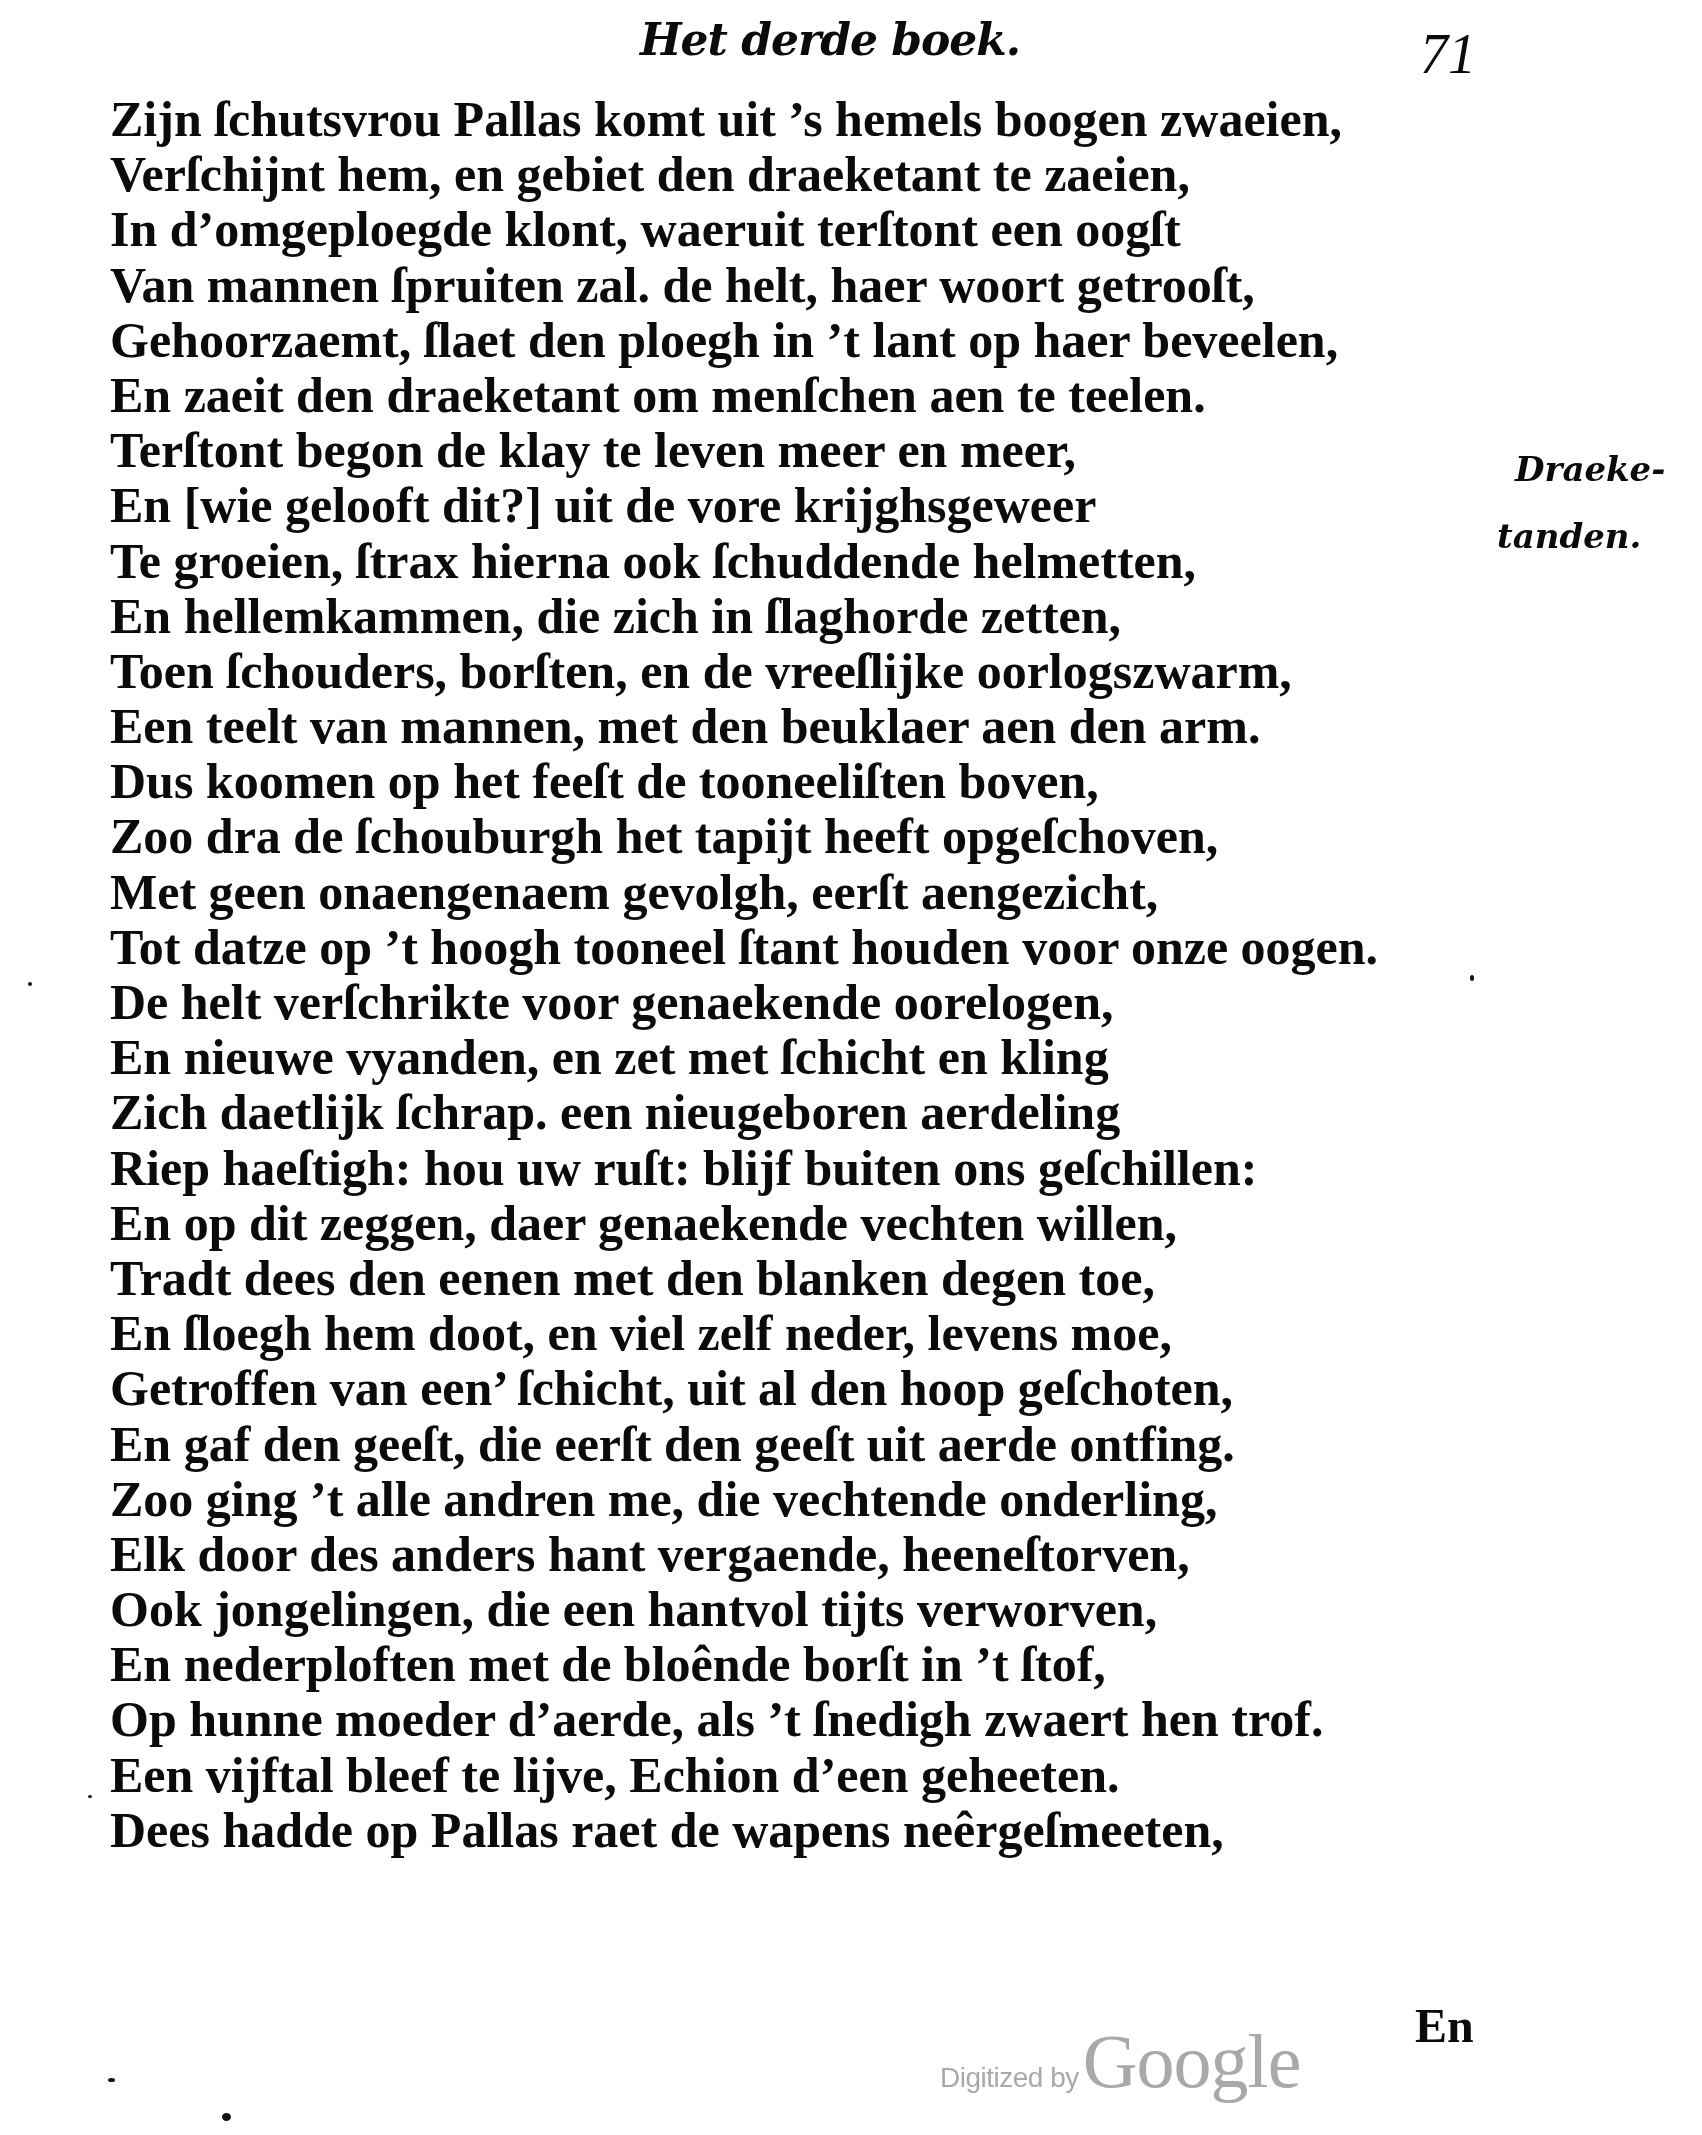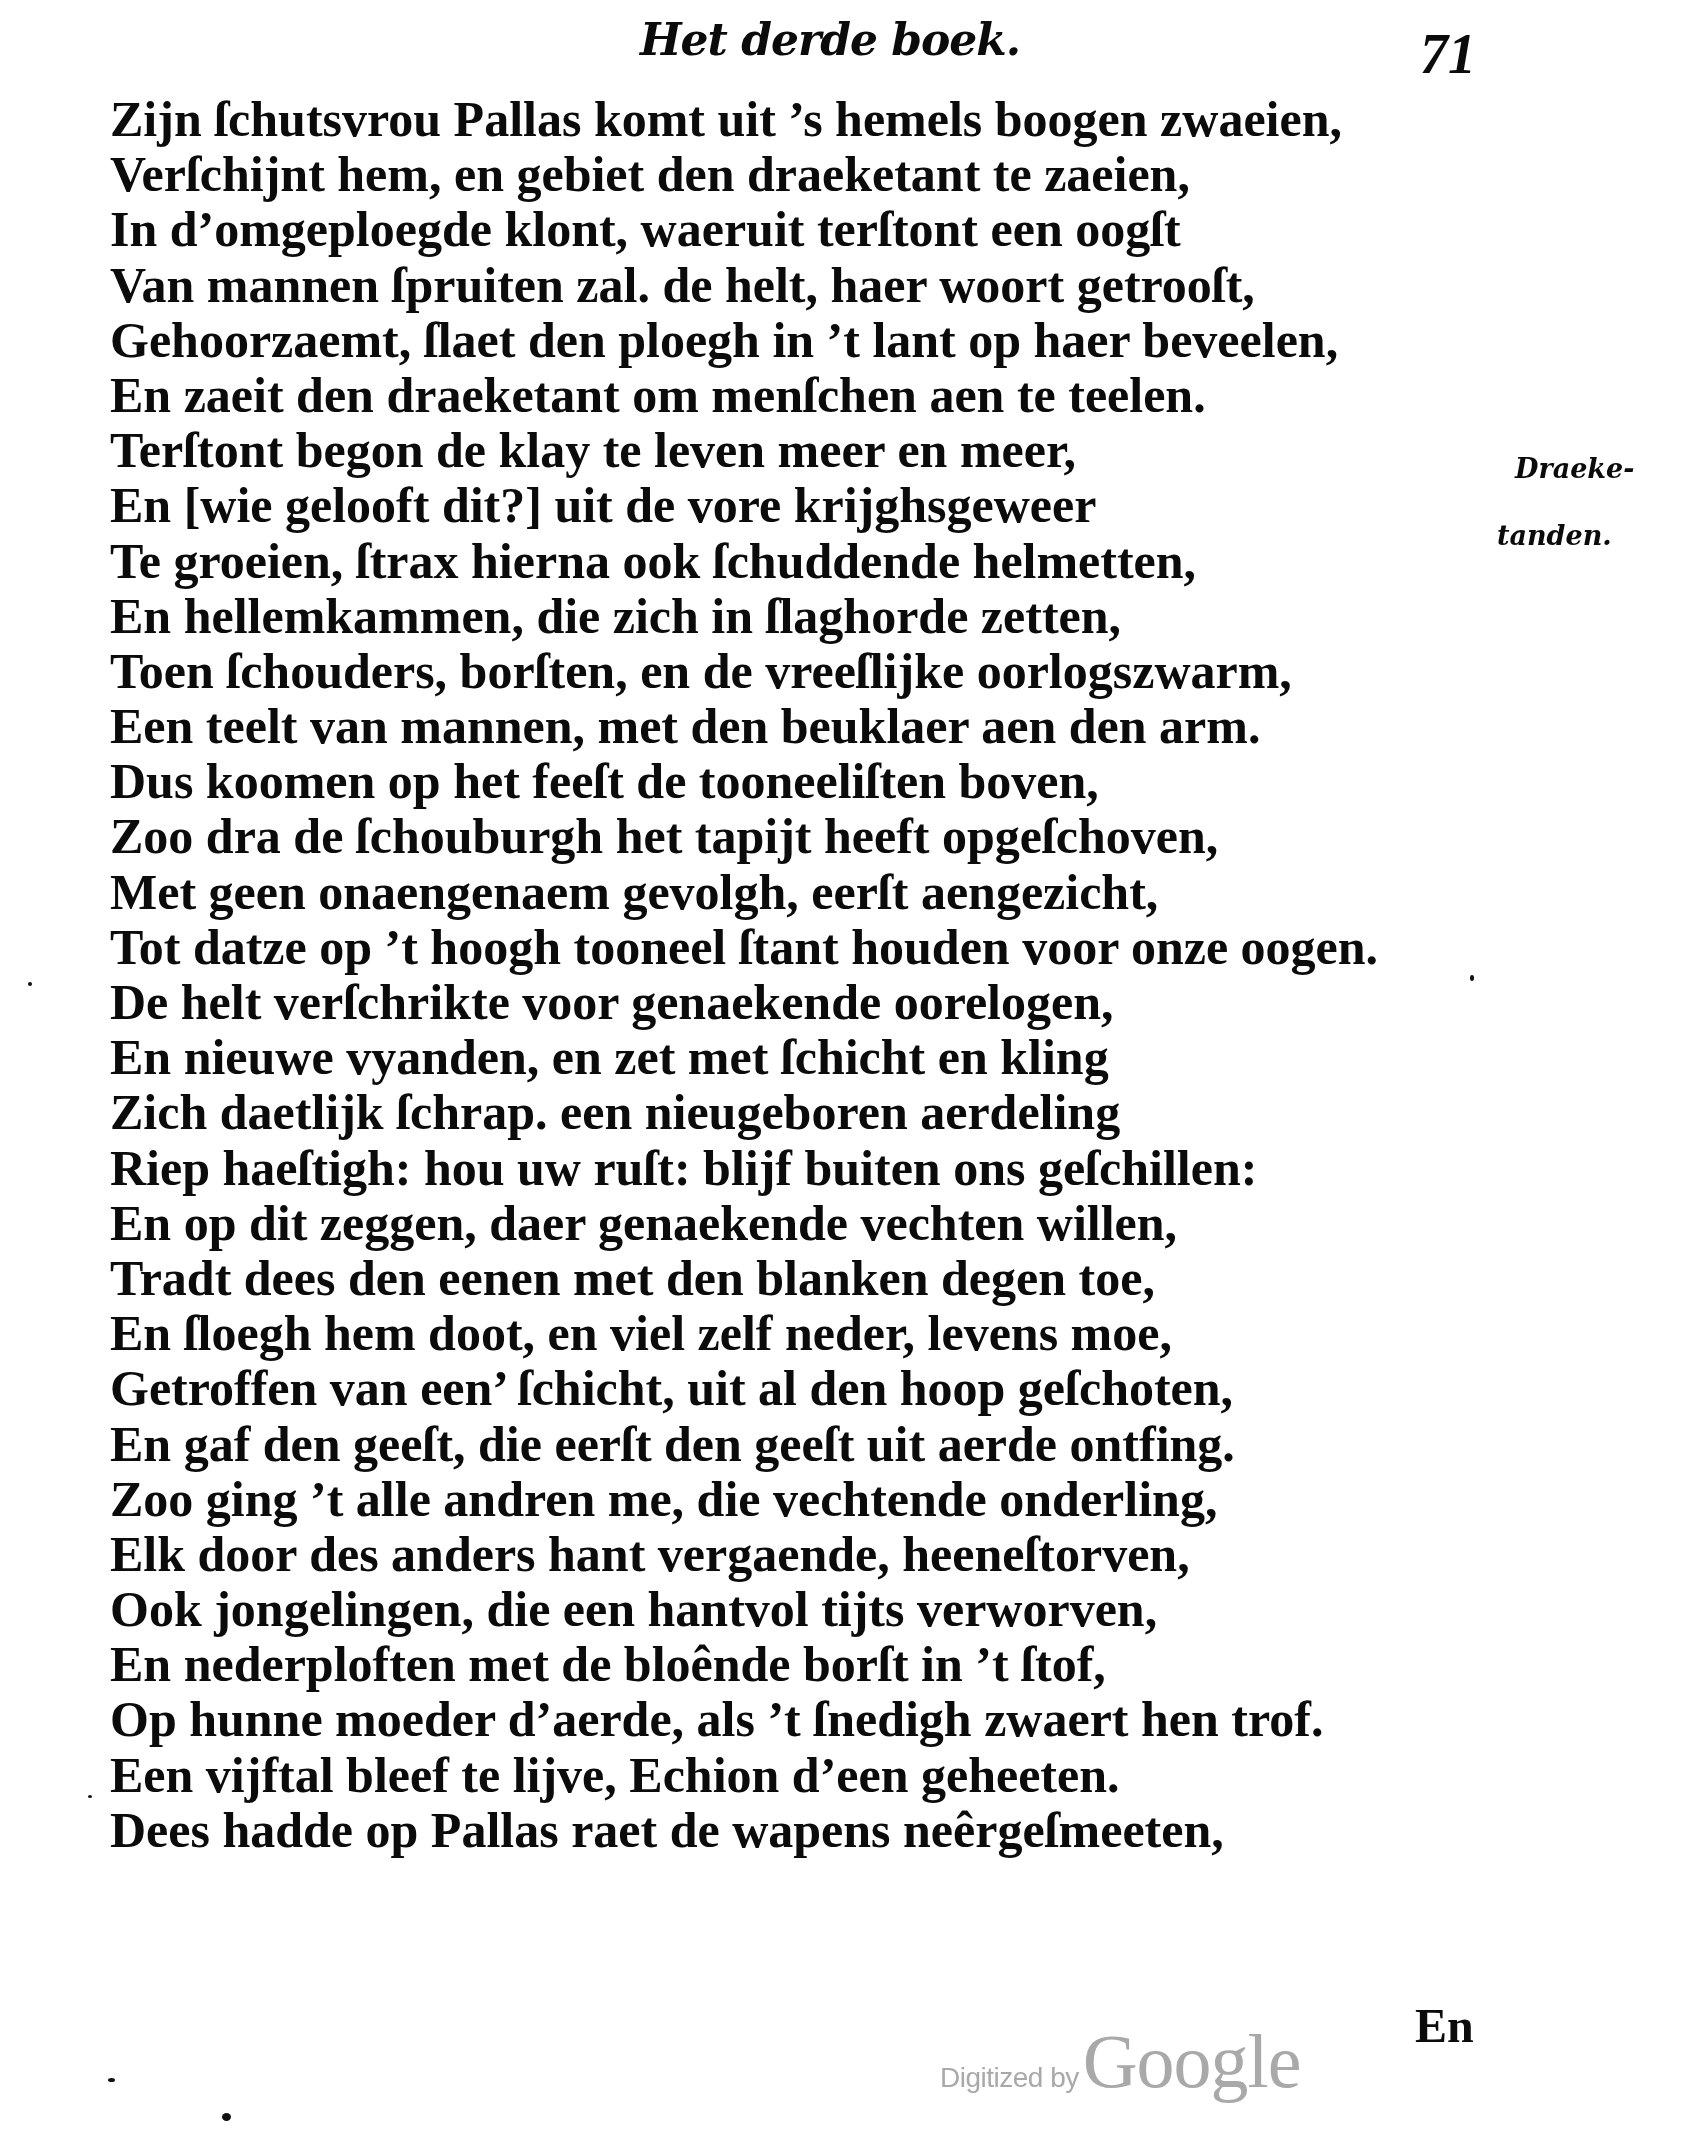--- a/index.html
+++ b/index.html
@@ -5,33 +5,33 @@
   html, body { margin:0; padding:0; background:#ffffff; }
   body { width:1702px; height:2135px; position:relative; overflow:hidden; }
   .page { position:absolute; left:0; top:0; width:1702px; height:2135px; background:#ffffff; }
   .running-head {
     position:absolute; left:640px; top:14px;
     font-family:"DejaVu Serif", serif; font-style:italic; font-weight:bold;
     font-size:44px; color:#0b0b0b; letter-spacing:-1px;
   }
   .page-number {
     position:absolute; left:1420px; top:22px;
-    font-family:"Liberation Serif", serif; font-weight:bold; font-style:italic;
+    font-family:"Liberation Serif", serif; font-weight:normal; font-style:italic;
     font-size:56px; color:#0b0b0b;
   }
   .verse {
     position:absolute; left:110px; top:92px; width:1400px;
     font-family:"Liberation Serif", serif; font-weight:bold;
     font-size:50px; line-height:55.2px; color:#0b0b0b;
   }
   .verse-line { display:block; white-space:nowrap; height:55.2px; }
   .sidenote {
     position:absolute; left:1515px; top:452px;
     font-family:"DejaVu Serif", serif; font-style:italic; font-weight:bold;
-    font-size:27px; line-height:34px; color:#0b0b0b;
+    font-size:34px; line-height:34px; color:#0b0b0b;
   }
   .sidenote span { display:block; white-space:nowrap; }
   .sidenote .l2 { margin-left:-18px;margin-top:33px; }
   .catchword {
     position:absolute; left:1415px; top:1998px;
     font-family:"Liberation Serif", serif; font-weight:bold;
     font-size:48px; color:#0b0b0b;
   }
   .watermark {
     position:absolute; left:940px; top:2018px;

